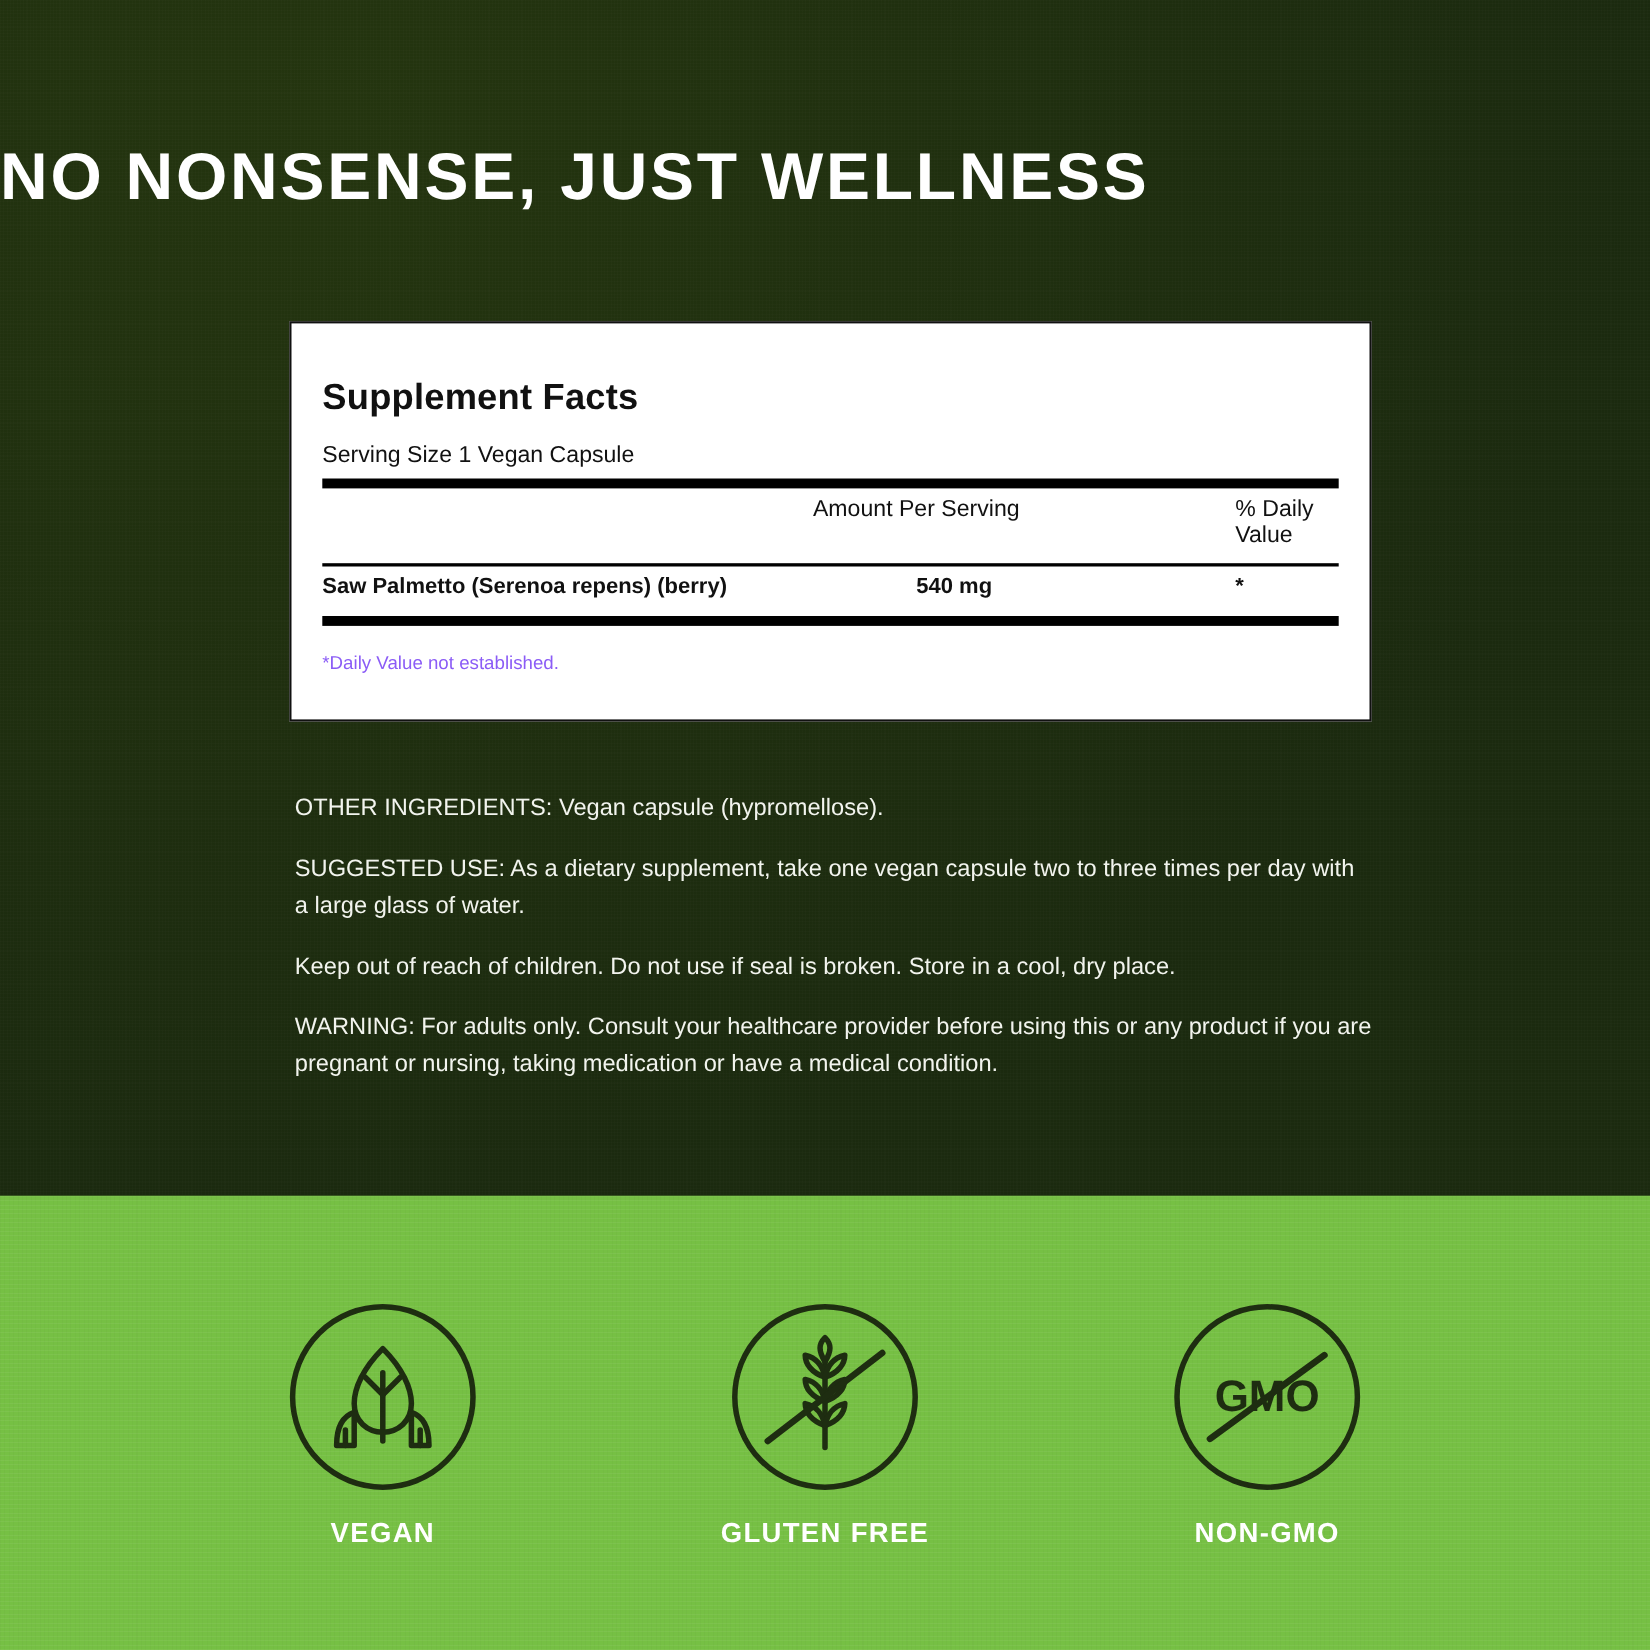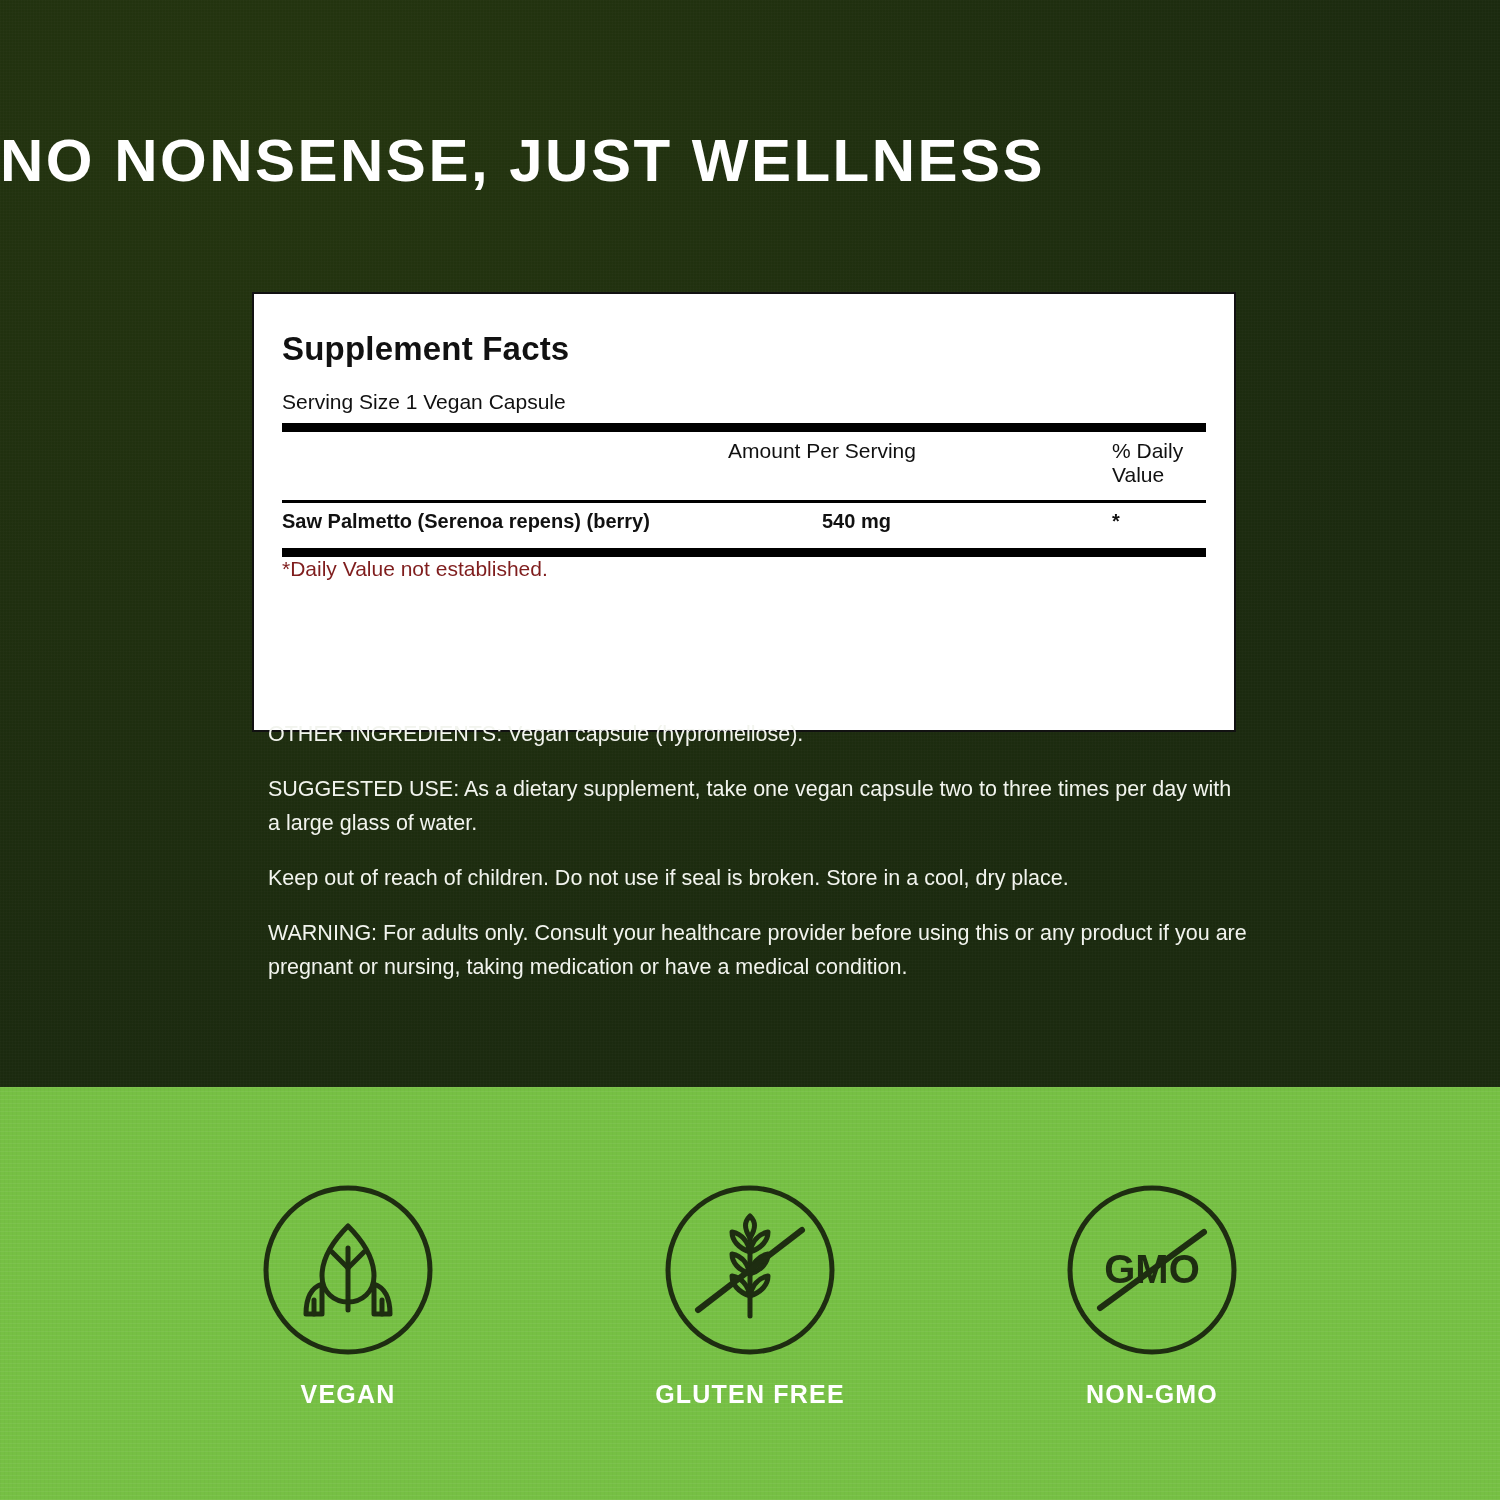--- a/index.html
+++ b/index.html
@@ -42,27 +42,27 @@
     font-size: 60px;
     font-weight: 700;
     letter-spacing: 2.5px;
     padding-top: 128px;
     line-height: 1.1;
   }
 
   
   .facts-panel {
     position: absolute;
-    left: 252px;
+    left: 263px;
     top: 292px;
     width: 984px;
-    height: 440px;
+    height: 364px;
     background: #ffffff;
     border: 2px solid #111;
-    padding: 14px 28px 0 28px;
+    padding: 26px 28px 0 28px;
   }
   .facts-title {
     font-size: 33px;
     font-weight: 700;
     color: #111;
     letter-spacing: 0.2px;
     margin: 22px 0 0 0;
   }
   .serving-size {
     font-size: 21px;
@@ -78,21 +78,21 @@
     color: #111;
     padding: 7px 0 6px 0;
     font-weight: bold;
   }
   .facts-row.header { font-weight: 400; font-size: 21px; padding-bottom: 5px; }
   .col-name   { flex: 0 0 540px; }
   .col-amount { flex: 0 0 290px; text-align: left; }
   .col-dv     { flex: 1; }
   .facts-row.header .col-name { flex: 0 0 250px; }
   .facts-row.header .col-amount { flex: 0 0 580px; text-align: center; }
-  .footnote { font-size: 21px; color: #7f1d1d; }
+  .footnote { font-size: 17px; color: #8b5cf6; margin-top: 24px; }
 
   
   .copy {
     position: absolute;
     left: 268px;
     top: 718px;
     width: 980px;
     color: #f2f4ee;
     font-size: 21.5px;
     line-height: 1.55;

